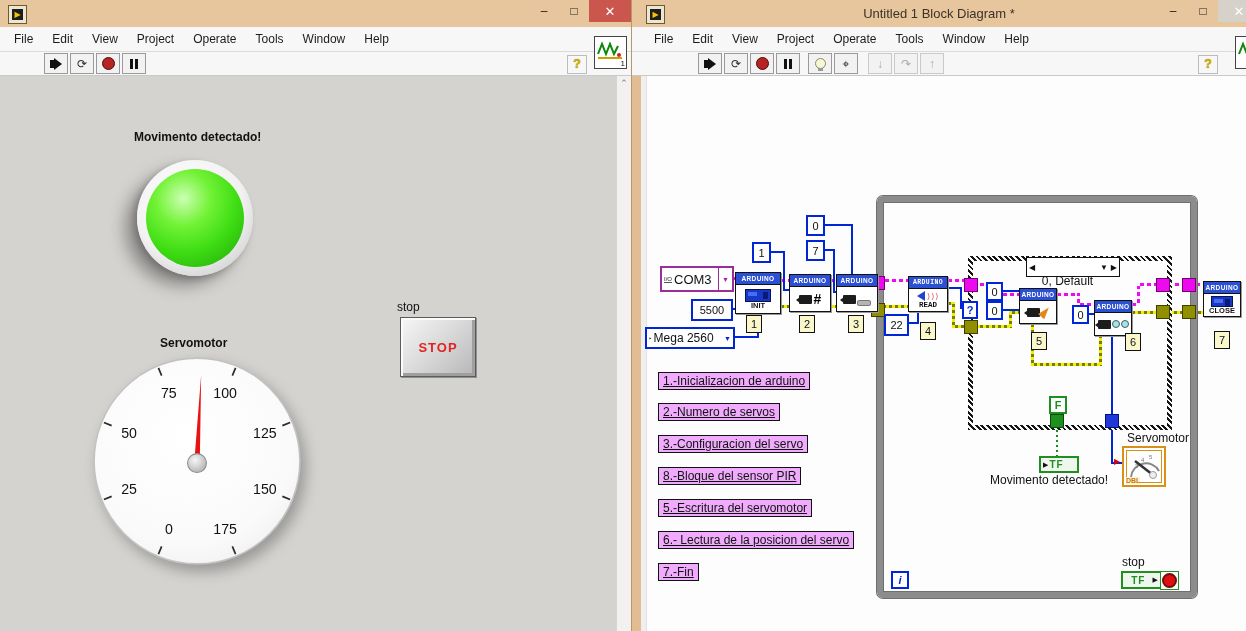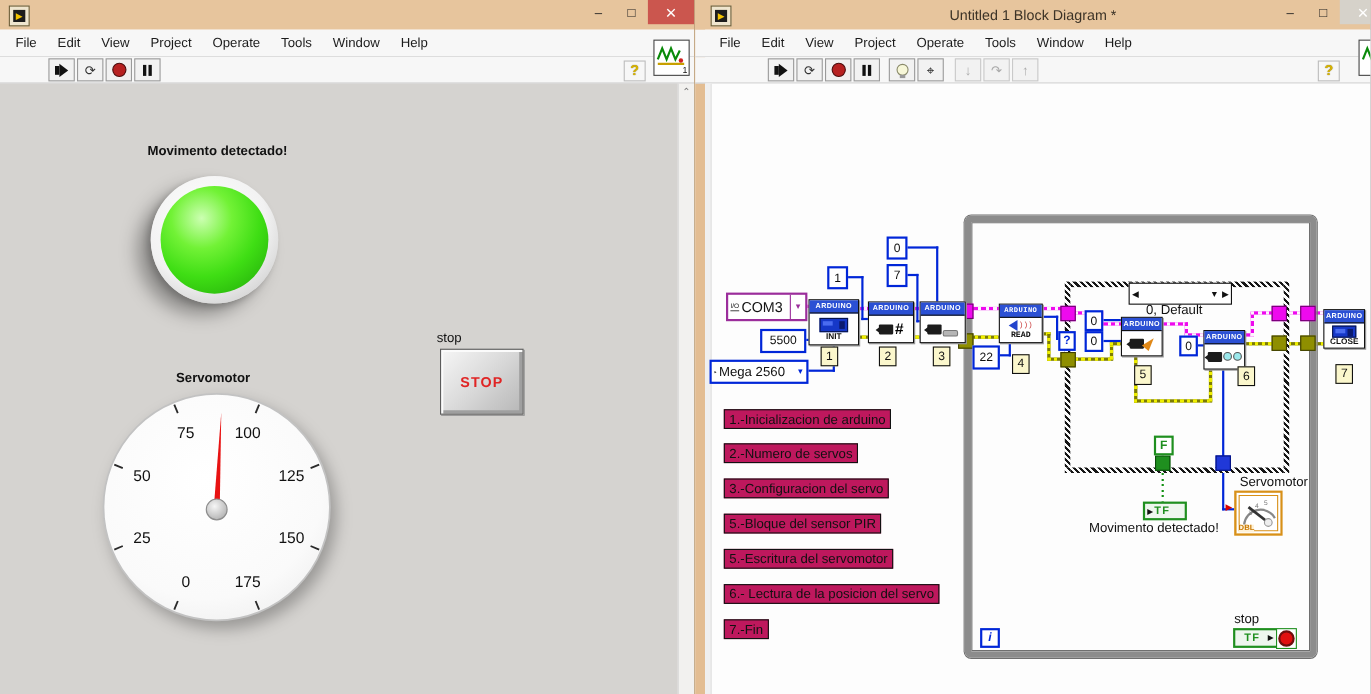--- a/index.html
+++ b/index.html
@@ -64,21 +64,21 @@
   .ahdr{height:11px;background:#2b50d4;color:#fff;font-size:6.5px;font-weight:bold;letter-spacing:.4px;text-align:center;line-height:11px;border-bottom:1px solid #111;}
   .abody{position:absolute;left:0;right:0;top:12px;bottom:0;display:flex;align-items:center;justify-content:center;flex-direction:column;}
   .atext{font-size:7.5px;font-weight:bold;color:#111;line-height:8px;}
   .board{width:24px;height:11px;background:#1638c8;border:1px solid #08144c;position:relative;}
   .board:after{content:"";position:absolute;left:2px;top:2px;width:9px;height:4px;background:#4a6cf0;}
   .board:before{content:"";position:absolute;right:2px;top:2px;width:5px;height:7px;background:#0a1a70;}
   .camera{width:13px;height:9px;background:#1c1c1c;border-radius:1px;position:relative;}
   .camera:before{content:"";position:absolute;left:-3px;top:2px;border-top:3px solid transparent;border-bottom:3px solid transparent;border-right:4px solid #1c1c1c;}
   .numc{position:absolute;background:#fff;border:2px solid #0026d8;color:#101010;font-size:11px;display:flex;align-items:center;justify-content:center;}
   .tag{position:absolute;background:#fbf7cc;border:1px solid #111;color:#111;font-size:11px;padding:0 4px;line-height:16px;}
-  .note{position:absolute;background:#be185d;border:1px solid #111;color:#111;font-size:12px;padding:1px 4px;white-space:nowrap;}
+  .note{position:absolute;background:#f0abfc;border:1px solid #111;color:#111;font-size:12px;padding:1px 4px;white-space:nowrap;text-decoration:underline;}
   .tun{position:absolute;border:1px solid #111;}
   .tun.pink{background:#ee0aee;border-color:#6e006e;}
   .tun.olive{background:#8f8f00;border-color:#3f3f00;}
   .tun.green{background:#1f8f1f;border-color:#0a4a0a;}
   .tun.blue{background:#2038d8;border-color:#001080;}
   .qtun{position:absolute;background:#fff;border:2px solid #0026d8;color:#0026d8;font-weight:bold;font-size:11px;text-align:center;}
   .fconst{position:absolute;background:#fff;border:2px solid #1f8f1f;color:#1f8f1f;font-weight:bold;font-size:11px;text-align:center;}
   .tfbox{position:absolute;background:#eef6ee;border:2px solid #1f8f1f;display:flex;align-items:center;padding:0 2px;gap:1px;}
   .tfbox .tf{color:#1f8f1f;font-weight:bold;font-size:10px;letter-spacing:1px;}
   .tfbox .arr{font-size:7px;color:#111;}
@@ -458,18 +458,18 @@
       <span class="arr">▶</span>
     </div>
     <div class="stopsign" style="left:1160px;top:571px;width:17px;height:17px;pointer-events:auto;">
         <i></i>
       </div>
     <div class="iterm" style="left:891px;top:571px;width:14px;height:14px;line-height:14px;pointer-events:auto;">i</div>
 
     <div class="note" style="left:658px;top:372px;pointer-events:auto;">1.-Inicializacion de arduino</div>
     <div class="note" style="left:658px;top:403px;pointer-events:auto;">2.-Numero de servos</div>
     <div class="note" style="left:658px;top:435px;pointer-events:auto;">3.-Configuracion del servo</div>
-    <div class="note" style="left:658px;top:467px;pointer-events:auto;">5.-Bloque del sensor PIR</div>
+    <div class="note" style="left:658px;top:467px;pointer-events:auto;">8.-Bloque del sensor PIR</div>
     <div class="note" style="left:658px;top:499px;pointer-events:auto;">5.-Escritura del servomotor</div>
     <div class="note" style="left:658px;top:531px;pointer-events:auto;">6.- Lectura de la posicion del servo</div>
     <div class="note" style="left:658px;top:563px;pointer-events:auto;">7.-Fin</div>
   </div>
 </div>
 
 </body></html>

